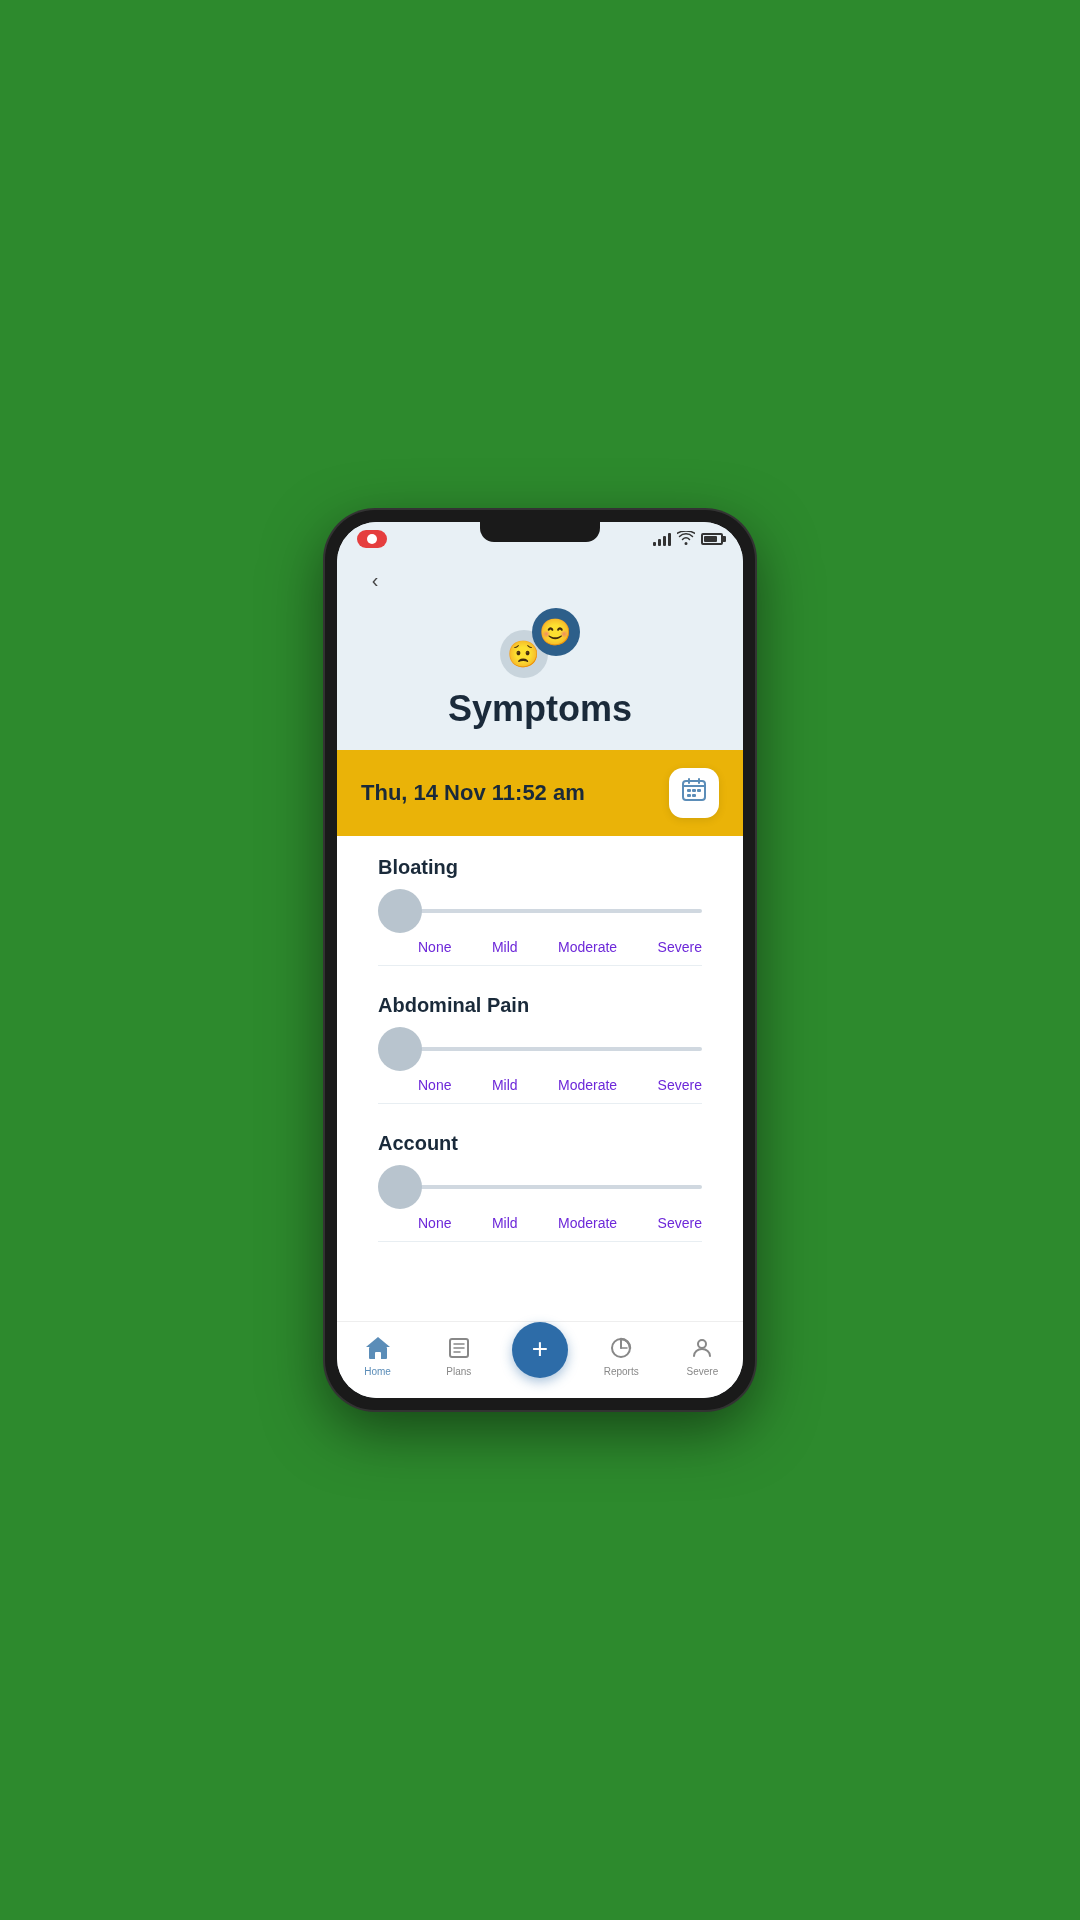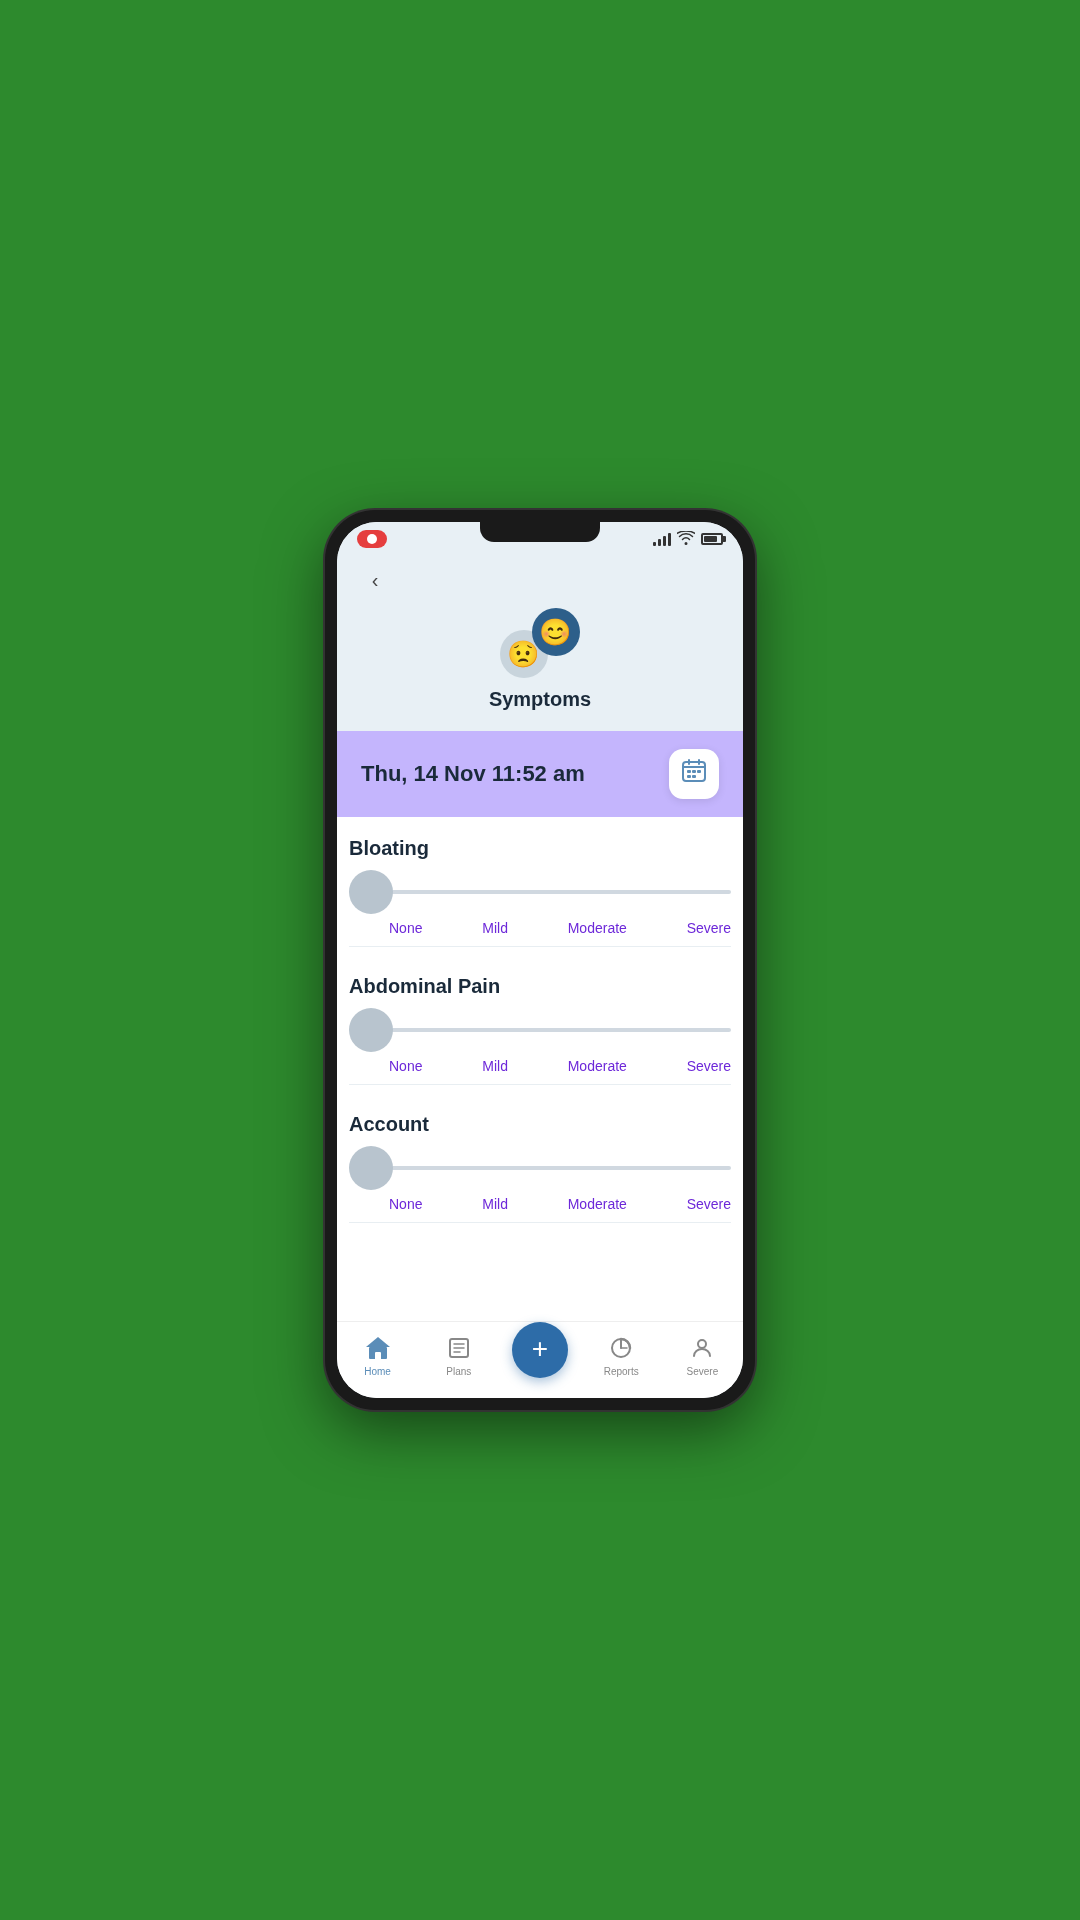--- a/index.html
+++ b/index.html
@@ -192,29 +192,29 @@
       height: 48px;
       background: #2d5f8a;
       border-radius: 50%;
       display: flex;
       align-items: center;
       justify-content: center;
       font-size: 26px;
     }
 
     .page-title {
-      font-size: 20px;
+      font-size: 36px;
       font-weight: 700;
       color: #1a2a3a;
       text-align: left;
     }
 
     
     .date-bar {
-      background: #c4b5fd;
+      background: #eab308;
       padding: 18px 24px;
       display: flex;
       justify-content: space-between;
       align-items: center;
     }
 
     .date-time-text {
       font-size: 22px;
       font-weight: 700;
       color: #1a2a3a;
@@ -235,21 +235,21 @@
     .calendar-icon {
       font-size: 24px;
       color: #5b8db8;
     }
 
     
     .content-area {
       flex: 1;
       background: white;
       overflow-y: auto;
-      padding: 20px 12px;
+      padding: 20px 41px;
     }
 
     
     .symptom-item {
       margin-bottom: 28px;
     }
 
     .symptom-name {
       font-size: 20px;
       font-weight: 600;

